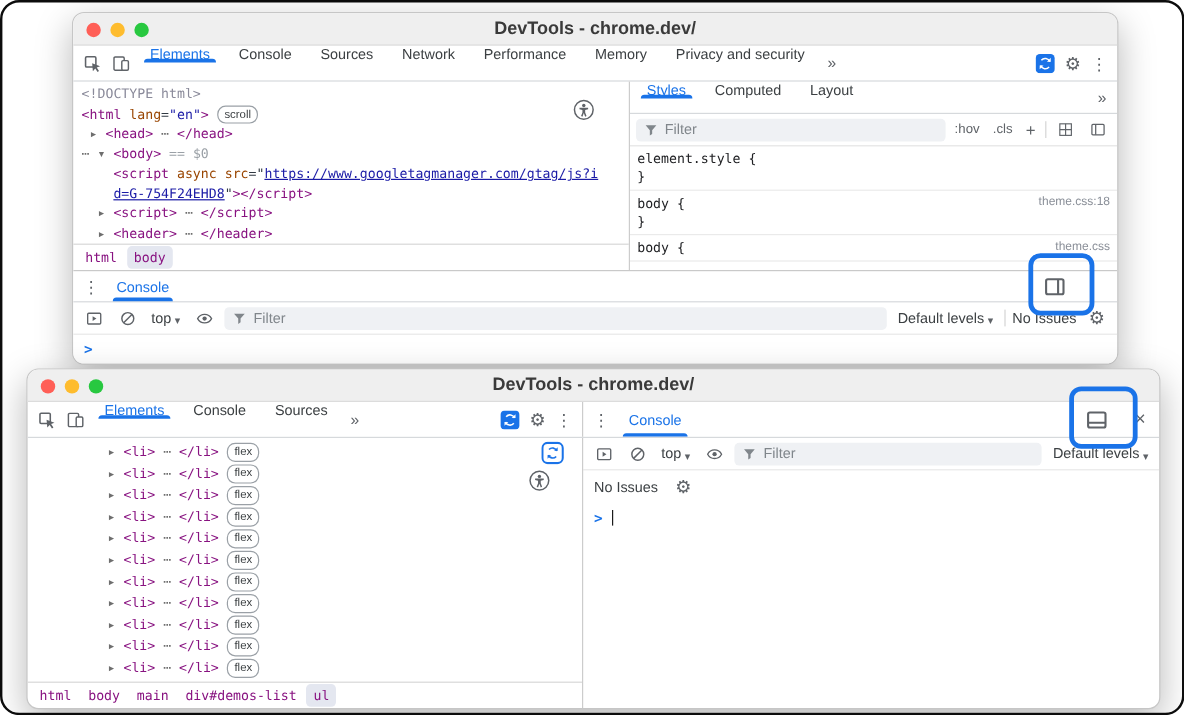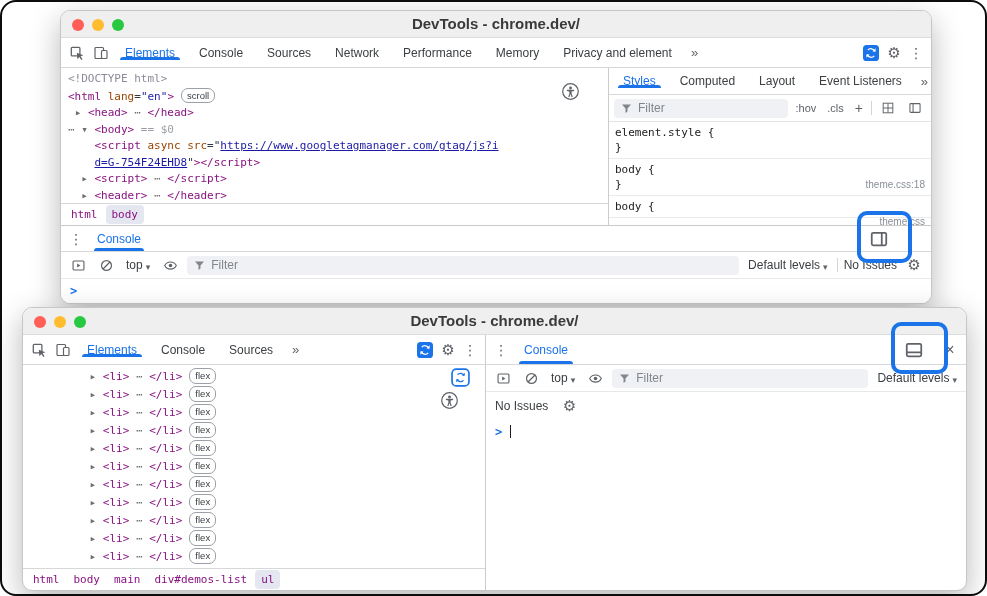--- a/index.html
+++ b/index.html
@@ -16,38 +16,38 @@
   #win-top{left:58px;top:8px;width:872px;height:294px}
   #win-bottom{left:20px;top:305px;width:945px;height:284px}
 
   .titlebar{flex:0 0 27px;background:#efefef;border-bottom:1px solid #dcdcdc;position:relative}
   .lights{position:absolute;left:11px;top:8px;display:flex;gap:8px}
   .light{width:12px;height:12px;border-radius:50%;display:inline-block;background:#ccc}
   .title{font-size:15px;font-weight:700;color:#3a3a3a;text-align:center;line-height:26px}
 
   .toolbar,.bw-tb-left,.bw-tb-right,.subtabs,.drawer-tabs{display:flex;align-items:stretch;font-size:12px;color:var(--ui-text)}
   .toolbar{flex:0 0 30px;border-bottom:1px solid var(--border);padding:0 4px;overflow:hidden}
-  .tabs-strip{display:flex;align-items:center}
+  .tabs-strip{display:flex;align-items:flex-start}
   .tab{display:flex;align-items:center;padding:0 12px;position:relative;white-space:nowrap;cursor:default}
   .tab.active{color:var(--accent)}
   .tab.active::after{content:"";position:absolute;left:7px;right:7px;bottom:0;height:3px;border-radius:3px 3px 0 0;background:var(--accent)}
   .tbtn{display:flex;align-items:center;justify-content:center;width:24px;color:var(--icon)}
   .tbtn.sm{width:22px}
   .glyph{font-size:14px;color:var(--icon);width:22px;text-align:center;display:flex;align-items:center;justify-content:center}
   .gear{font-size:15px}
   .chev{display:flex;align-items:center;padding:0 7px;color:var(--icon);font-size:13px}
   .spacer{flex:1}
   .svg-icon{display:inline-flex}
   .svg-icon svg{width:100%;height:100%}
   .s13{width:13px;height:13px}.s14{width:14px;height:14px}.s15{width:15px;height:15px}
   .s16{width:16px;height:16px}.s19{width:19px;height:19px}.s20{width:20px;height:20px}
 
   
   #win-top .main{flex:1;display:flex;min-height:0}
-  .elements-pane{width:548px;display:flex;flex-direction:column;border-right:1px solid #ccc;position:relative;min-width:0}
+  .elements-pane{width:464px;display:flex;flex-direction:column;border-right:1px solid #ccc;position:relative;min-width:0}
   .dom{flex:1;overflow:hidden;font:11px/16.5px "DejaVu Sans Mono",monospace;padding:3px 0 0 7px;color:#303942;white-space:pre}
   .dom-b{line-height:18px}
   .tk-tag{color:var(--c-tag)} .tk-attr{color:var(--c-attr)} .tk-attrval{color:var(--c-val)}
   .tk-link{color:var(--c-val);text-decoration:underline}
   .tk-doctype{color:#8a8a9a} .tk-arrow{color:#6e6e6e} .tk-dots{color:#6e6e6e} .tk-marker{color:#9aa0a6}
   .badge{display:inline-block;font:9.5px/1 "Liberation Sans",sans-serif;color:#3c4043;border:1px solid #9aa0a6;border-radius:7px;padding:2px 5px;margin-left:7px;background:#fff;vertical-align:1px}
   .crumbbar{flex:0 0 22px;border-top:1px solid #d7d7d7;display:flex;align-items:center;padding:0 4px;gap:2px;font:11px "DejaVu Sans Mono",monospace;color:var(--c-tag);overflow:hidden}
   .crumb{padding:3px 6px;border-radius:4px;white-space:nowrap}
   .crumb.active{background:#e4e7f0}
   .float-icon{position:absolute;z-index:3;display:flex}
@@ -59,21 +59,21 @@
   .styles-pane{flex:1;display:flex;flex-direction:column;min-width:0;overflow:hidden}
   .subtabs{flex:0 0 27px;border-bottom:1px solid var(--border);padding:0 2px}
   .styles-toolbar{flex:0 0 27px;display:flex;align-items:center;gap:5px;padding:0 5px;border-bottom:1px solid #e4e4e4}
   .filter-box{height:19px;background:#eff1f4;border-radius:4px;display:flex;align-items:center;gap:5px;padding:0 6px;color:#80868b;font-size:12px;min-width:0;white-space:nowrap}
   .grow{flex:1}
   .txtbtn{font-size:11px;color:var(--icon);padding:0 3px;white-space:nowrap}
   .txtbtn.plus{font-size:14px}
   .vsep{width:1px;height:14px;background:#d5d5d5}
   .styles-body{flex:1;overflow:hidden;font:11px/15px "DejaVu Sans Mono",monospace;color:#202124}
   .rule{position:relative;border-bottom:1px solid #eaeaea;padding:3px 6px}
-  .rule .src{position:absolute;top:20px;right:6px;color:#8a8f98;font:10px "Liberation Sans",sans-serif}
+  .rule .src{position:absolute;top:4px;right:6px;color:#8a8f98;font:10px "Liberation Sans",sans-serif}
   .prop{padding-left:14px}
   .pname{color:var(--c-prop)} .pval{color:var(--c-val)}
 
   
   .drawer{flex:0 0 78px;border-top:1px solid #c9c9c9;display:flex;flex-direction:column;background:#fff}
   .drawer-tabs{flex:0 0 26px;border-bottom:1px solid var(--border);padding:0 4px}
   .drawer-tabs .tab{padding:0 10px}
   .dockbtn{width:24px}
   #win-top .dockbtn{margin-right:36px}
   .console-toolbar{flex:0 0 27px;display:flex;align-items:center;gap:6px;padding:0 6px;border-bottom:1px solid #e8e8e8;font-size:12px;color:var(--ui-text);overflow:hidden}
@@ -133,21 +133,21 @@
             </svg>
           </span>
         </span>
       <nav class="tabs-strip">
           <span class="tab active">Elements</span>
           <span class="tab">Console</span>
           <span class="tab">Sources</span>
           <span class="tab">Network</span>
           <span class="tab">Performance</span>
           <span class="tab">Memory</span>
-          <span class="tab">Privacy and element</span>
+          <span class="tab">Privacy and security</span>
         </nav>
       <span class="chev">»</span>
       <span class="spacer"></span>
       <span class="tbtn">
           <span class="svg-icon s16">
             <svg viewBox="0 0 16 16">
               <rect width="16" height="16" rx="3.6" fill="#1a73e8"></rect>
               <path d="M11.8 6.4A4.1 4.1 0 0 0 4.8 5.2" fill="none" stroke="#fff" stroke-width="1.3"></path>
               <path d="M12.6 3.2v3.2H9.4z" fill="#fff"></path>
               <path d="M4.2 9.6a4.1 4.1 0 0 0 7 1.2" fill="none" stroke="#fff" stroke-width="1.3"></path>
@@ -176,21 +176,20 @@
             </span>
           </span>
       </div>
 
       <div class="styles-pane">
         <div class="subtabs">
           <nav class="tabs-strip">
               <span class="tab active">Styles</span>
               <span class="tab">Computed</span>
               <span class="tab">Layout</span>
-              <span class="tab">Event Listeners</span>
             </nav>
           <span class="spacer"></span>
           <span class="chev">»</span>
         </div>
         <div class="styles-toolbar">
           <span class="filter-box grow">
             <span class="svg-icon s13">
                 <svg viewBox="0 0 16 16">
                   <path fill="currentColor" d="M2.5 3h11l-4.3 5v3.8l-2.4 1.7V8z"></path>
                 </svg>

